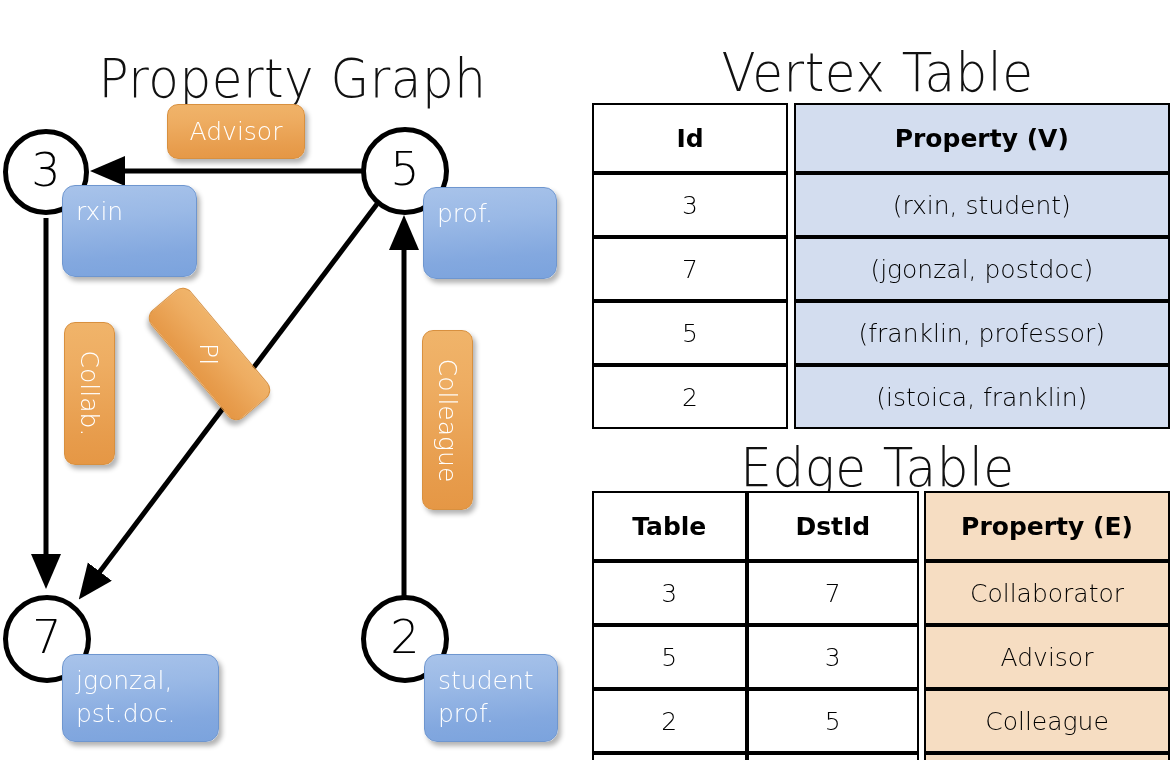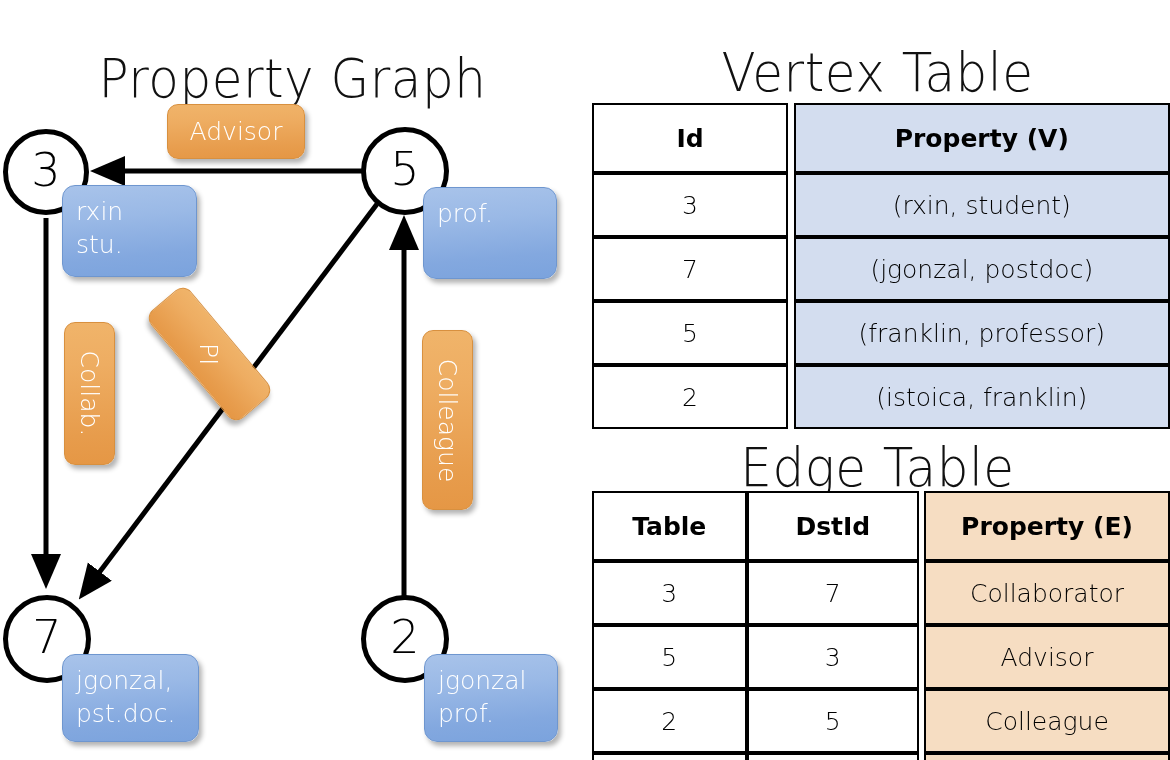--- a/index.html
+++ b/index.html
@@ -165,31 +165,30 @@
   </div>
   <div class="node-circle" style="left:3px; top:595px; width:88px; height:88px;">
     <span class="node-label">7</span>
   </div>
   <div class="node-circle" style="left:361px; top:595px; width:88px; height:88px;">
     <span class="node-label">2</span>
   </div>
 
   <div class="prop-box" style="left:62px; top:185px; width:135px; height:92px;">
     <div>rxin</div>
-    <div>stu.</div>
   </div>
   <div class="prop-box" style="left:423px; top:187px; width:134px; height:92px;">
     <div>prof.</div>
   </div>
-  <div class="prop-box" style="left:62px; top:654px; width:137px; height:88px;">
+  <div class="prop-box" style="left:62px; top:654px; width:157px; height:88px;">
     <div>jgonzal,</div>
     <div>pst.doc.</div>
   </div>
   <div class="prop-box" style="left:424px; top:654px; width:134px; height:88px;">
-    <div>jgonzal</div>
+    <div>student</div>
     <div>prof.</div>
   </div>
 
   <div class="edge-box" style="left:167px; top:104px; width:138px; height:55px;">
     <span>Advisor</span>
   </div>
 
   <div class="edge-box vertical" style="left:64px; top:322px; width:51px; height:143px;">
     <span>Collab.</span>
   </div>

